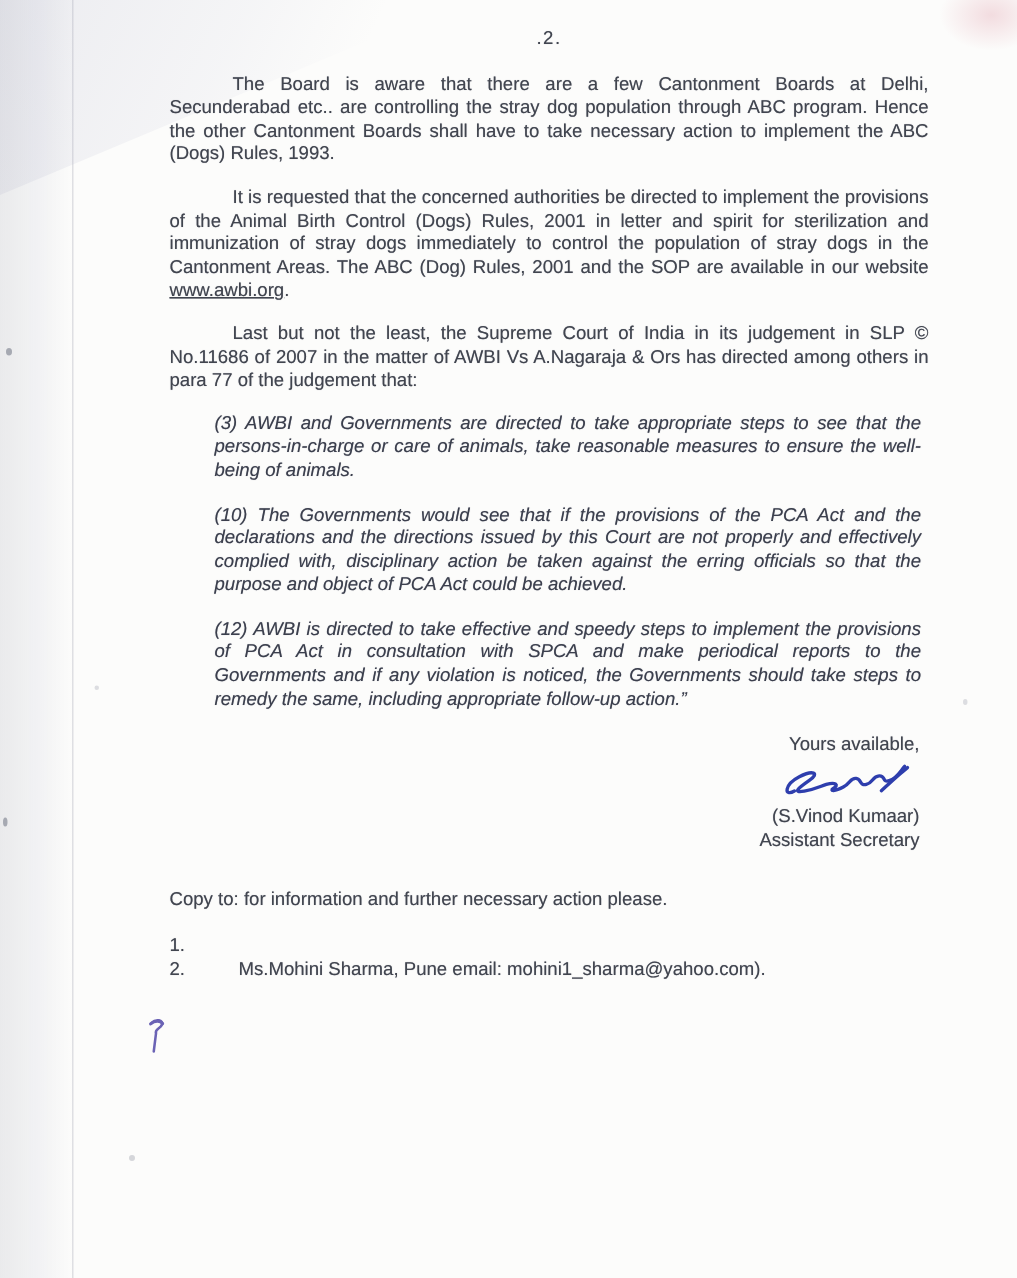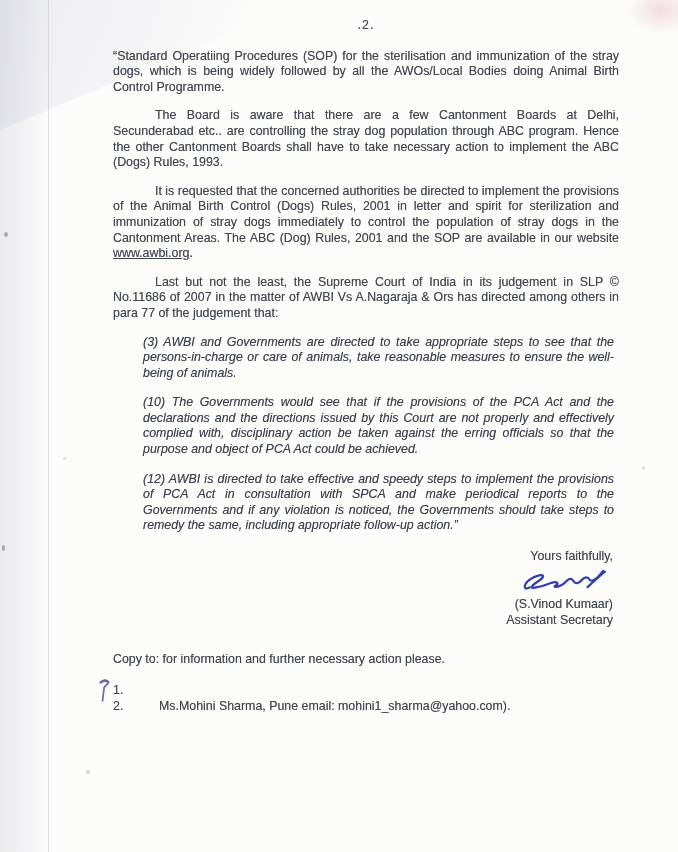--- a/index.html
+++ b/index.html
@@ -79,40 +79,39 @@
     <svg width="16" height="27" viewBox="0 0 16 27">
       <path d="M4 4 C7 1 12 2 11 5 C10 8 6 8 7 11 L5.5 23" stroke="#6b63b5" stroke-width="1.7" fill="none" stroke-linecap="round"></path>
       <path d="M3.4 4.6 C6 2.4 10 2.2 11.4 4.4" stroke="#6b63b5" stroke-width="2.1" fill="none" stroke-linecap="round"></path>
     </svg>
   </div>
 
   <div class="content">
 
     <div class="page-number">.2.</div>
 
-    <p class="para">“Standard Operatiing Procedures (SOP) for the sterilisation and immunization of the stray dogs, which is being widely followed by all the AWOs/Local Bodies doing Animal Birth Control Programme.</p>
 
 
     <p class="para indent">The Board is aware that there are a few Cantonment Boards at Delhi, Secunderabad etc.. are controlling the stray dog population through ABC program. Hence the other Cantonment Boards shall have to take necessary action to implement the ABC (Dogs) Rules, 1993.</p>
 
     <p class="para indent">
       <span>It is requested that the concerned authorities be directed to implement the provisions of the Animal Birth Control (Dogs) Rules, 2001 in letter and spirit for sterilization and immunization of stray dogs immediately to control the population of stray dogs in the Cantonment Areas. The ABC (Dog) Rules, 2001 and the SOP are available in our website </span><span class="link">www.awbi.org</span><span>.</span>
     </p>
 
     <p class="para indent">Last but not the least, the Supreme Court of India in its judgement in SLP © No.11686 of 2007 in the matter of AWBI Vs A.Nagaraja &amp; Ors has directed among others in para 77 of the judgement that:</p>
 
     <div class="quote-block">
       <p class="quote">(3) AWBI and Governments are directed to take appropriate steps to see that the persons-in-charge or care of animals, take reasonable measures to ensure the well-being of animals.</p>
       <p class="quote">(10) The Governments would see that if the provisions of the PCA Act and the declarations and the directions issued by this Court are not properly and effectively complied with, disciplinary action be taken against the erring officials so that the purpose and object of PCA Act could be achieved.</p>
       <p class="quote">(12) AWBI is directed to take effective and speedy steps to implement the provisions of PCA Act in consultation with SPCA and make periodical reports to the Governments and if any violation is noticed, the Governments should take steps to remedy the same, including appropriate follow-up action.”</p>
     </div>
 
 
     <div class="sign-block">
-      <div>Yours faithfully,</div>
+      <div>Yours available,</div>
       <div class="sig-scribble">
         <svg width="92" height="28" viewBox="0 0 96 30">
           <path d="M12 21 C4 25 5 16 16 11 C26 6.5 31 9 23 14 C15 19 10 22.5 19 21.5 C27 20.5 31 18.5 35 17.5 C42 15.8 44 18.5 40 20.5 C36.5 22.3 41 23 47 20 C52.5 17.2 52.5 13.5 56.5 14.3 C60.5 15.1 58.5 20 63.5 19 C68.5 18 68 13.5 73 13.4 C78 13.3 74.5 19 80.5 17 C86 15.2 88.5 10.5 91.5 7.5" stroke="#2e3ead" stroke-width="2.4" fill="none" stroke-linecap="round"></path>
           <path d="M74 24 C80 19 88.5 12 93.5 8.5" stroke="#2e3ead" stroke-width="2.4" fill="none" stroke-linecap="round"></path>
         </svg>
       </div>
       <div>(S.Vinod Kumaar)</div>
       <div>Assistant Secretary</div>
     </div>
 

